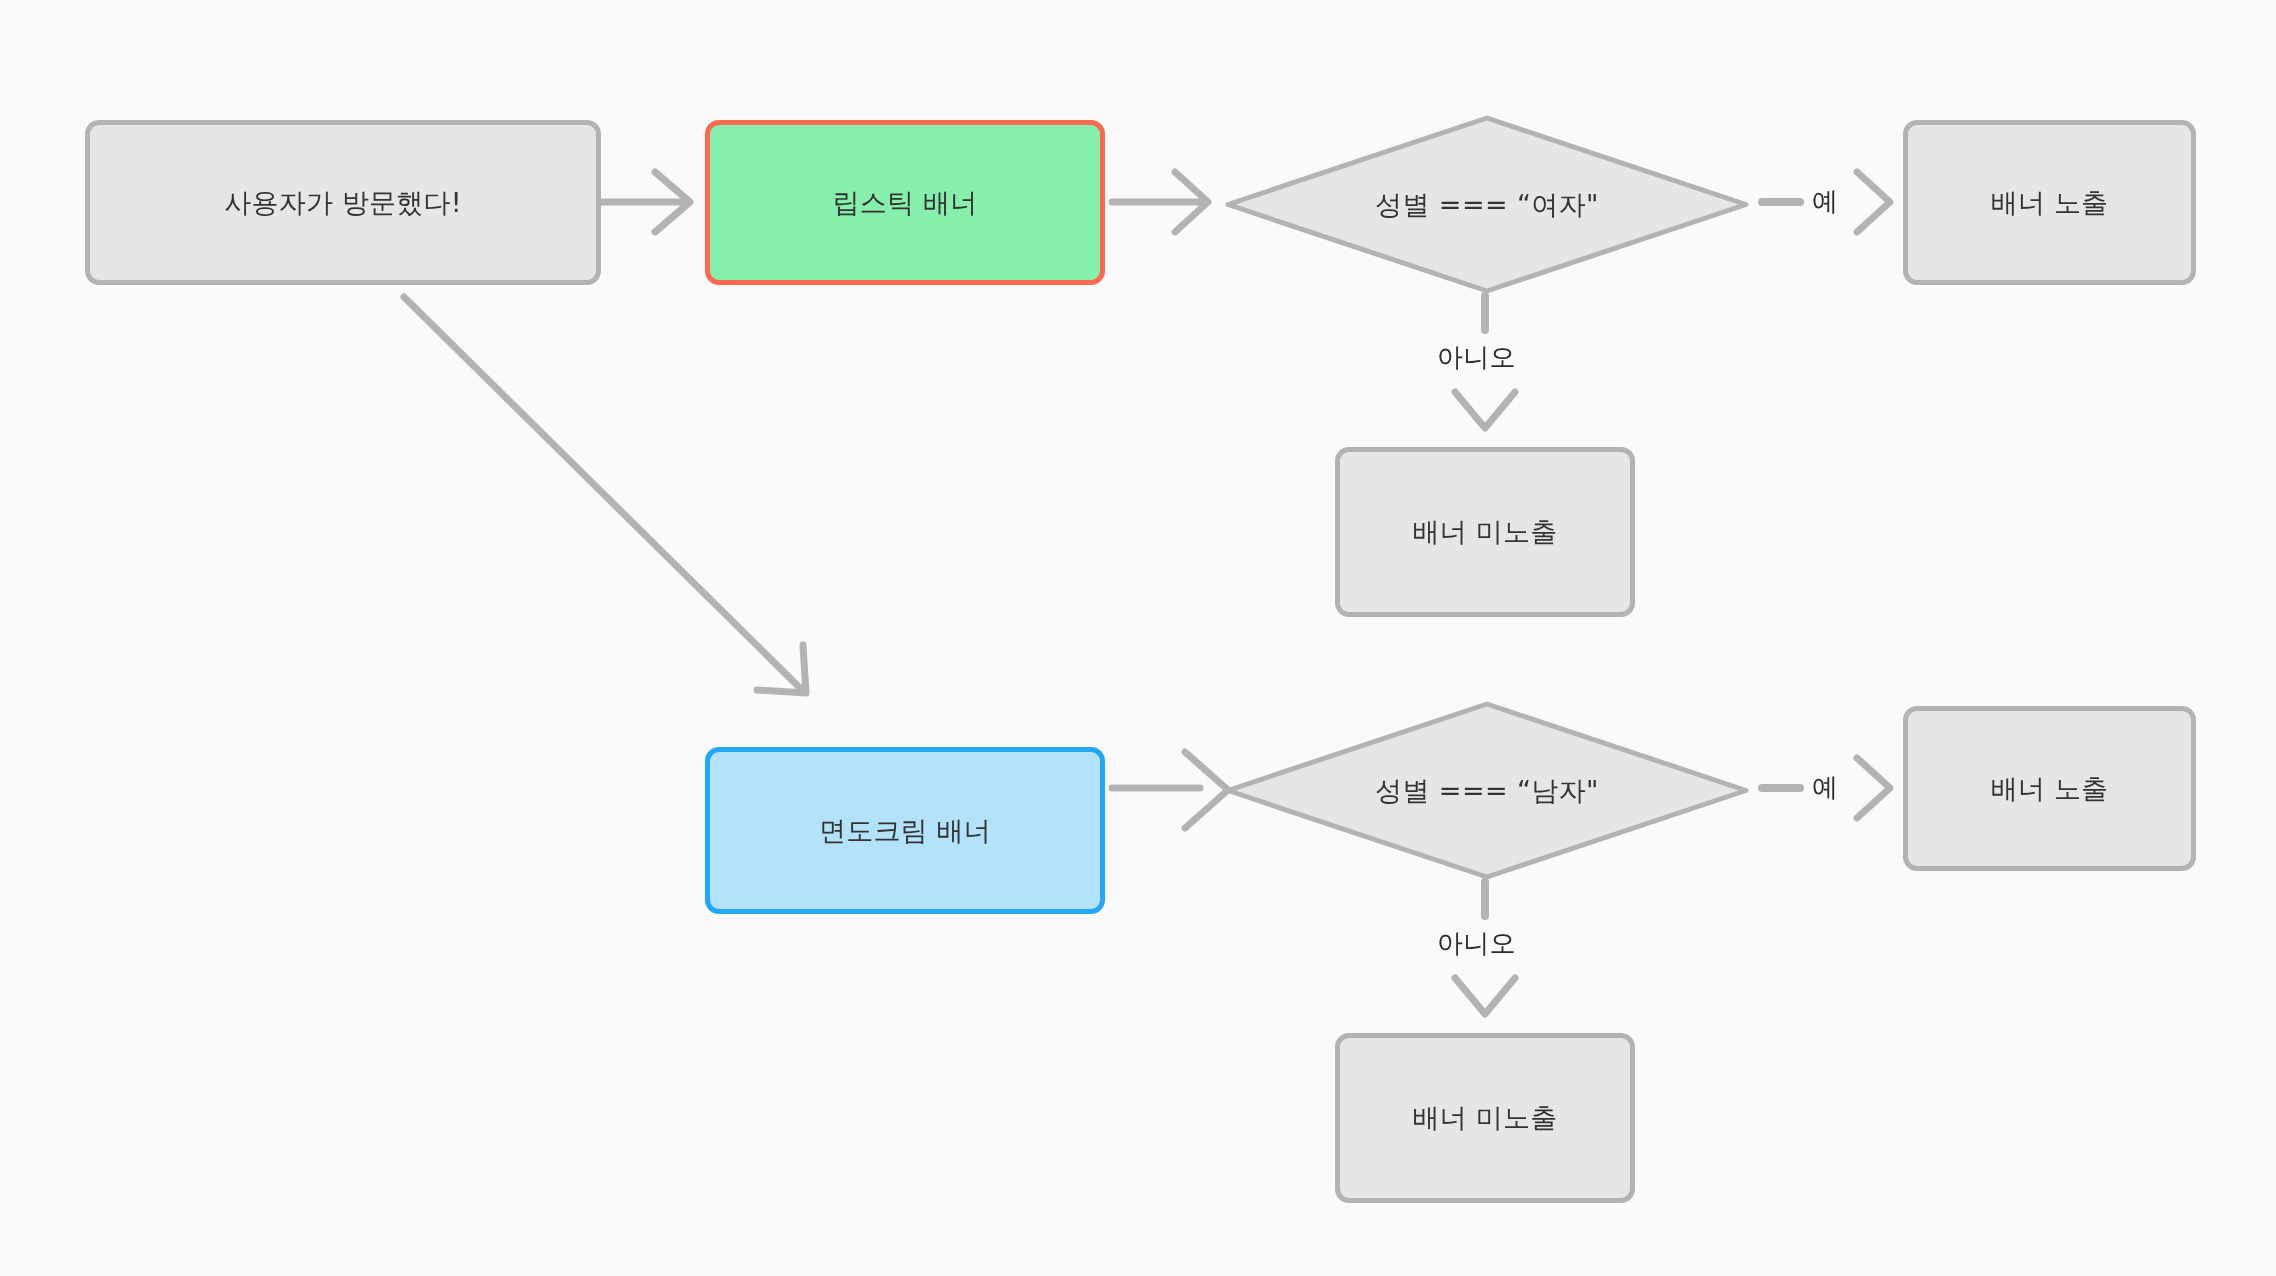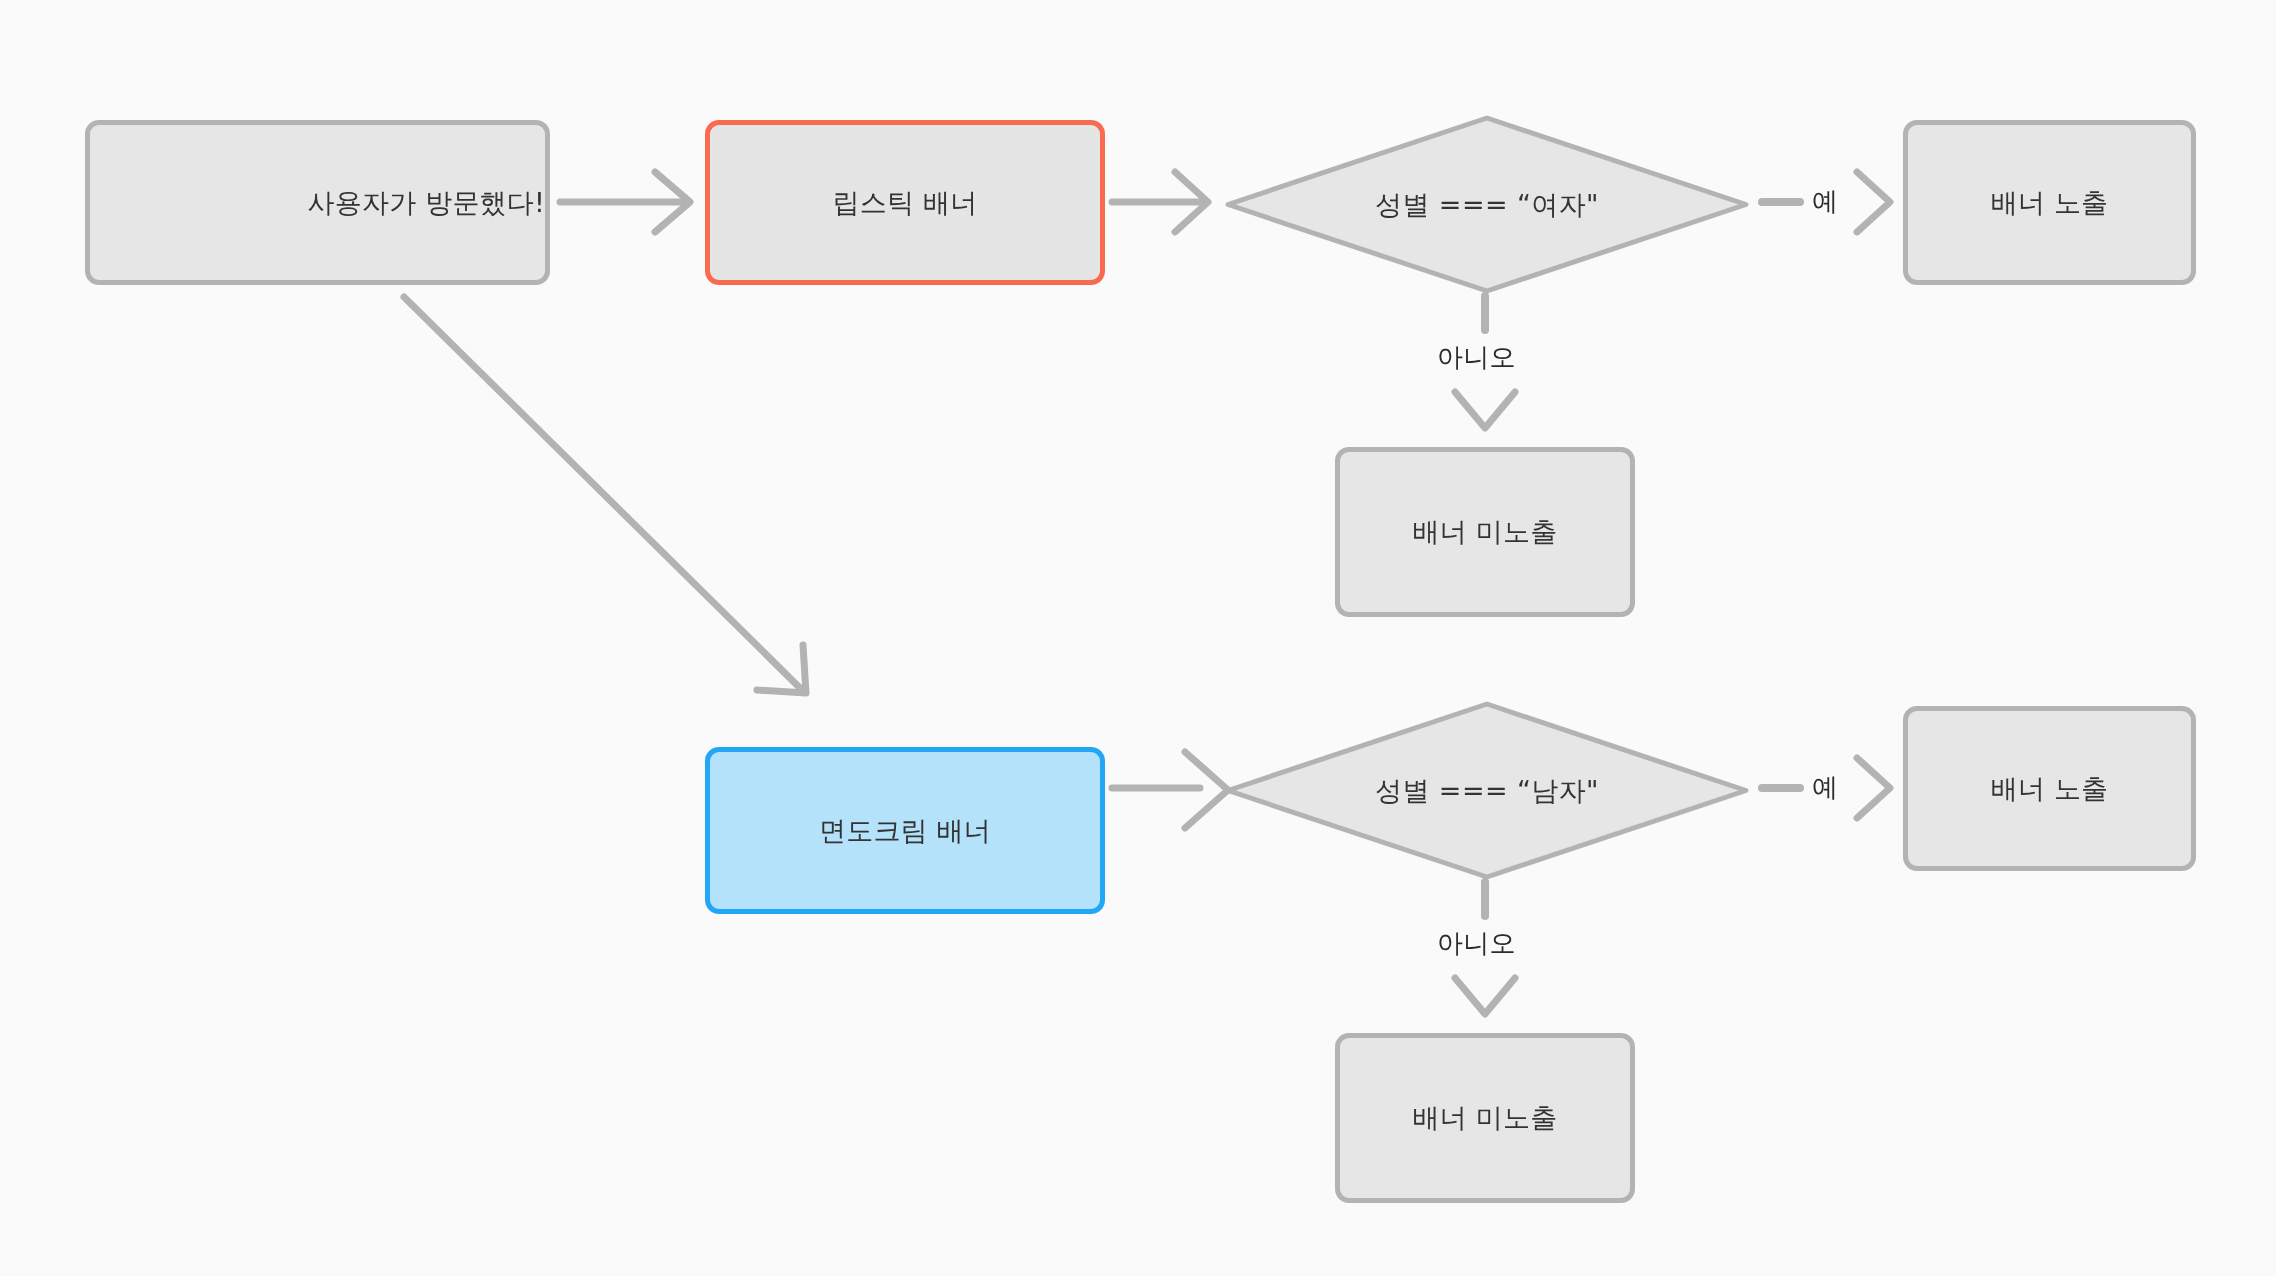--- a/index.html
+++ b/index.html
@@ -26,21 +26,21 @@
     border-radius: 14px;
     border: 5px solid #B3B3B3;
     background: #E6E6E6;
     color: #333333;
     font-size: 27px;
     line-height: 1.4;
     letter-spacing: 0.2px;
   }
   .node.red {
     border-color: #FA6A50;
-    background: #e5e5e5;
+    background: #86efac;
   }
   .node.blue {
     border-color: #21A7F5;
     background: #B5E2FB;
   }
   .node-label {
     display: block;
     pointer-events: none;
   }
   .diamond-wrap {
@@ -131,21 +131,21 @@
     <path class="edge-line" d="M 1112 788 L 1200 788"></path>
     <path class="edge-head" d="M 1185 752 L 1228 790 L 1185 828"></path>
 
     <path class="edge-stub" d="M 1762 788 L 1800 788"></path>
     <path class="edge-head" d="M 1857 758 L 1890 788 L 1857 818"></path>
 
     <path class="edge-stub" d="M 1485 882 L 1485 916"></path>
     <path class="edge-head" d="M 1455 978 L 1485 1014 L 1515 978"></path>
   </svg>
 
-  <div class="node" style="left:85px; top:120px; width:465px; height:165px;justify-content:flex-end;">
+  <div class="node" style="left:85px; top:120px; width:516px; height:165px;">
     <span class="node-label">사용자가 방문했다!</span>
   </div>
 
   <div class="node red" style="left:705px; top:120px; width:400px; height:165px;">
     <span class="node-label">립스틱 배너</span>
   </div>
 
   <div class="diamond-wrap" style="left:1222px; top:112px; width:530px; height:185px;">
     <svg width="530" height="185" viewBox="0 0 530 185">
       <path class="dia-shape" d="M 265 6 L 524 92.5 L 265 179 L 6 92.5 Z"></path>

